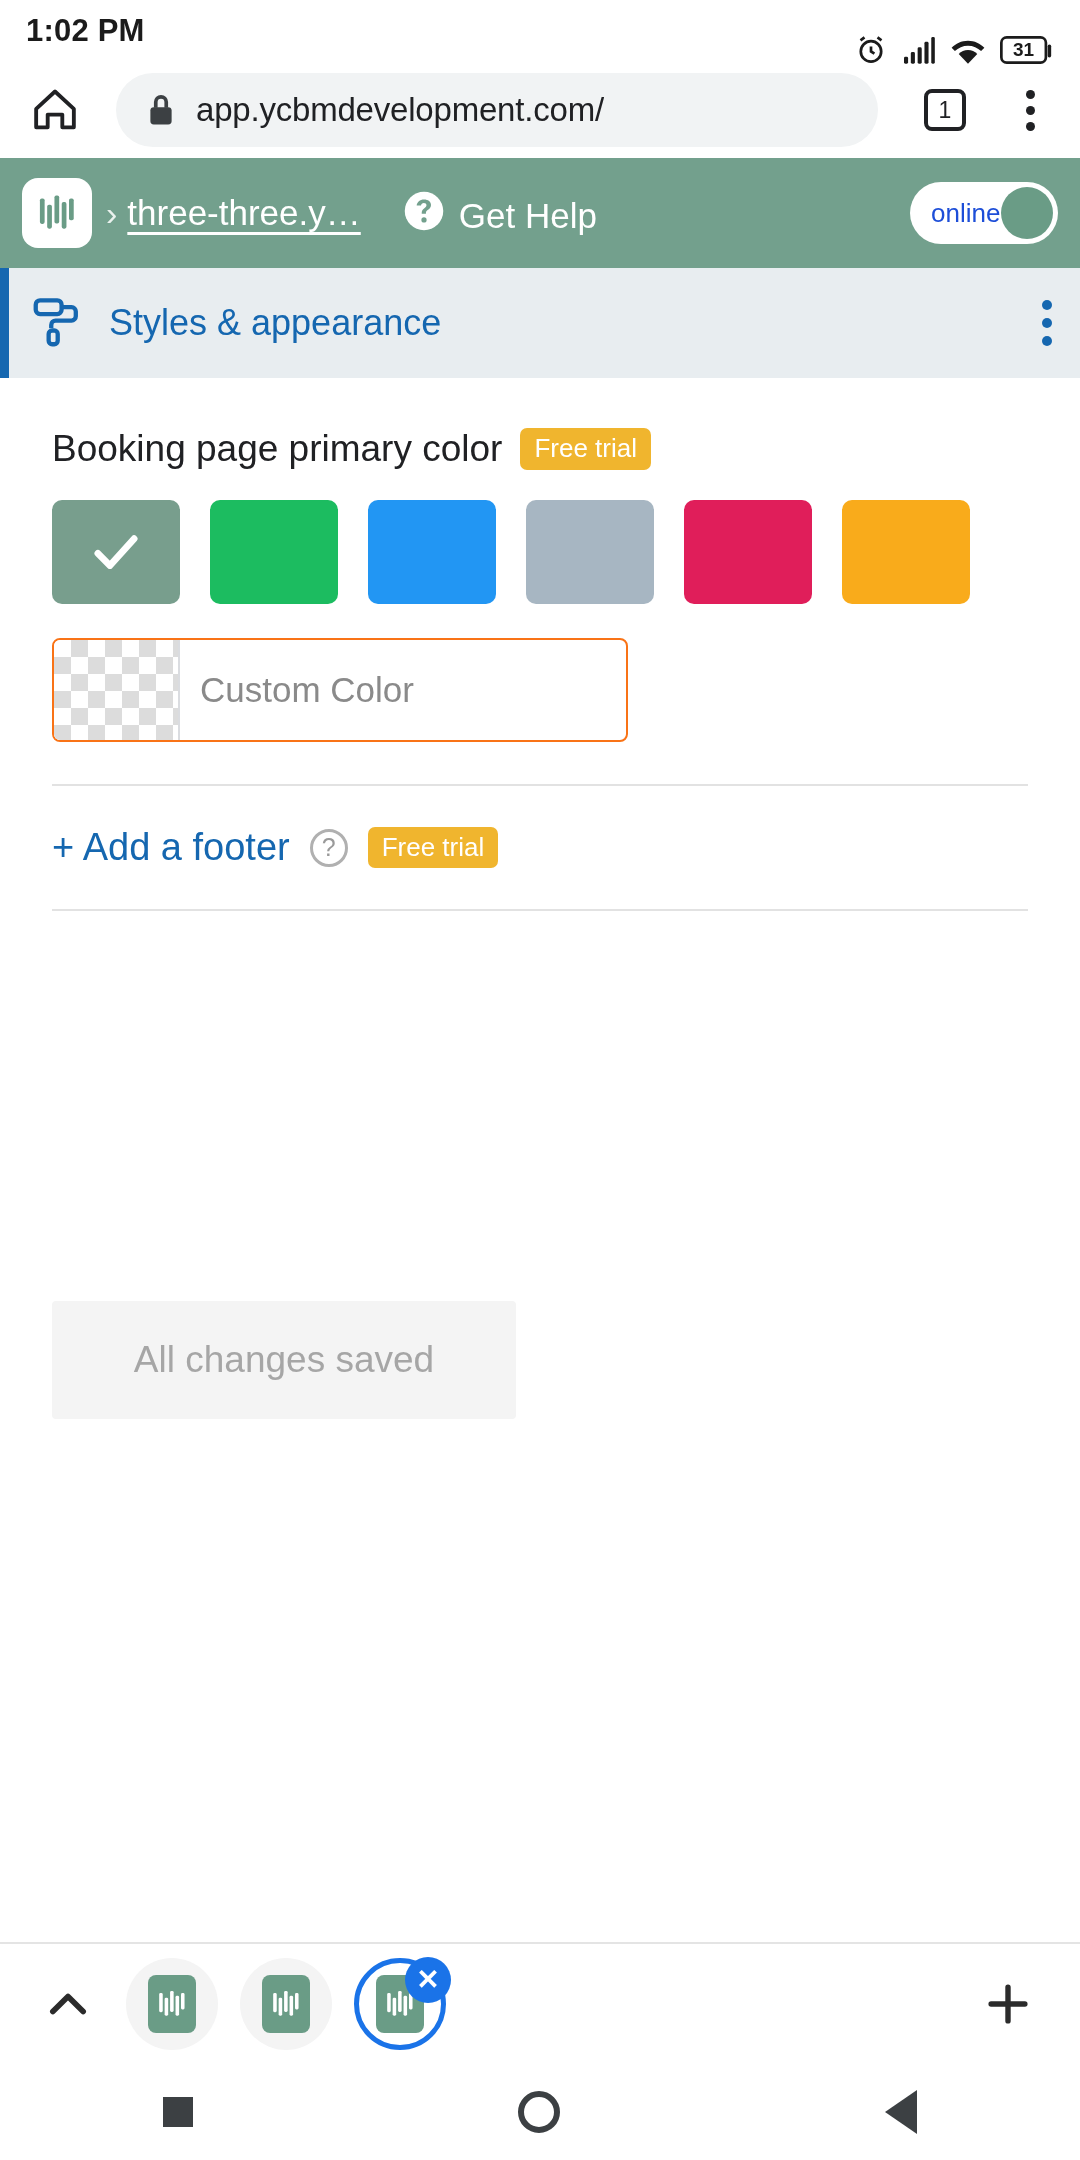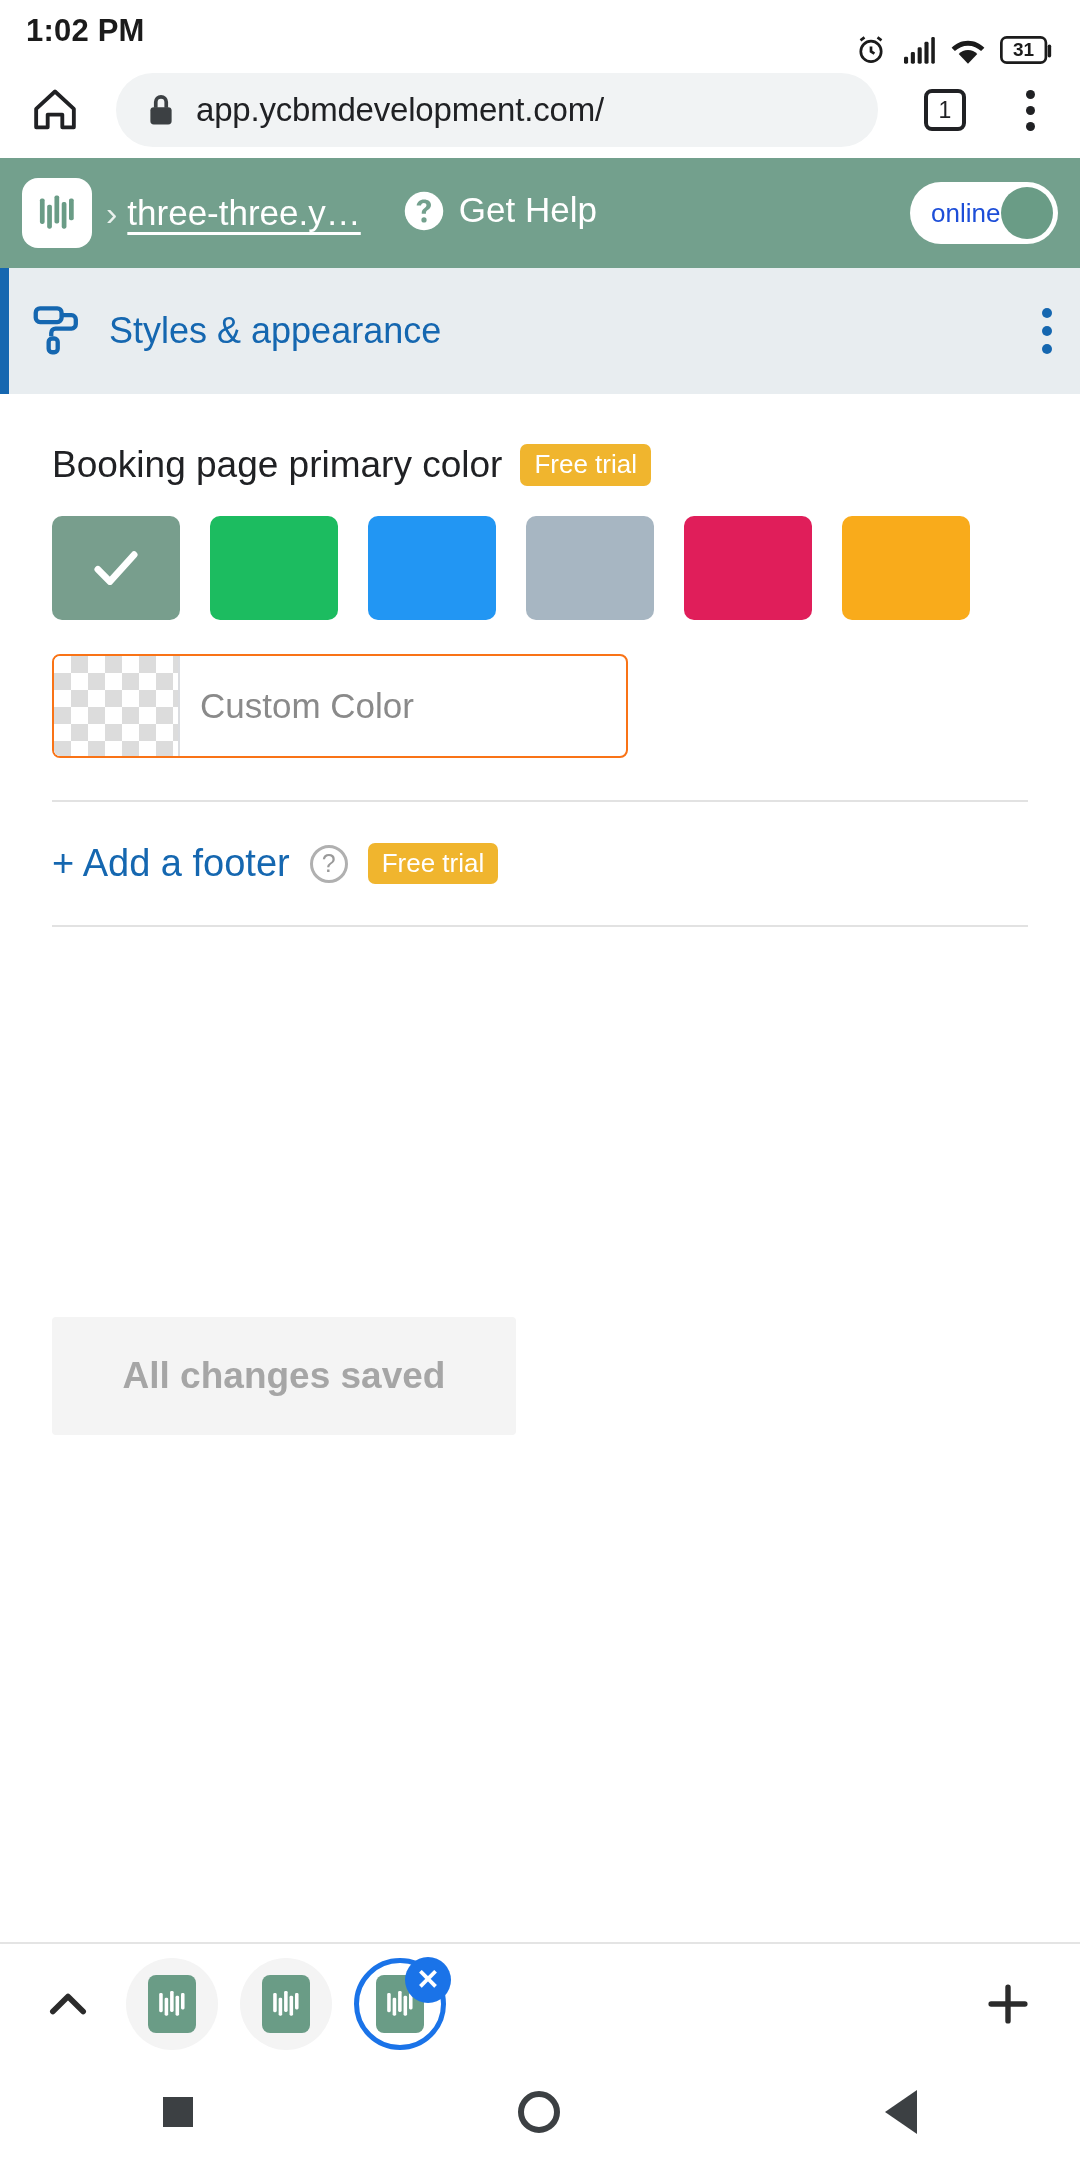--- a/index.html
+++ b/index.html
@@ -74,41 +74,41 @@
   .app-logo {
     width: 70px; height: 70px; border-radius: 16px; background: #ffffff;
     display: flex; align-items: center; justify-content: center; flex: 0 0 auto;
   }
   .chev-right { color: #eaf2ee; font-size: 34px; margin: 0 10px 0 14px; flex:0 0 auto; }
   .crumb {
     color: #ffffff; font-size: 35px; text-decoration: underline;
     text-underline-offset: 7px; white-space: nowrap; flex: 0 0 auto;
   }
   .gethelp {
-    display: flex; align-items: flex-start; gap: 14px;
+    display: flex; align-items: flex-end; gap: 14px;
     margin-left: 42px; flex: 0 0 auto;
   }
   .gethelp .label { color: #ffffff; font-size: 35px; }
   .online-toggle {
     margin-left: auto; flex: 0 0 auto;
     width: 148px; height: 62px; border-radius: 31px; background: #ffffff;
     display: flex; align-items: center; padding: 5px;
     position: relative;
   }
   .online-toggle .txt {
     font-size: 26px; color: #1d4ed8; margin-left: 16px;
   }
   .online-toggle .knob {
     position: absolute; right: 5px; top: 5px;
     width: 52px; height: 52px; border-radius: 50%; background: #6a9c86;
   }
 
   
   .section-bar {
-    height: 126px; width: 100%;
+    height: 110px; width: 100%;
     background: #e8edf0;
     border-left: 9px solid #1567b0;
     display: flex; align-items: center;
     padding: 0 28px 0 22px;
   }
   .section-bar .title {
     color: #1567b0; font-size: 36px; margin-left: 22px;
   }
   .kebab-blue { margin-left: auto; display:flex; flex-direction:column; align-items:center; gap: 8px; }
   .kebab-blue i { width: 10px; height: 10px; border-radius: 50%; background: #1567b0; display:block; }
@@ -183,21 +183,21 @@
   .btn-preview {
     width: 202px; height: 126px; background: #e7e7e7;
     border: none; border-radius: 4px;
     font-family: "Liberation Sans", sans-serif;
     font-size: 37px; color: #3c3c3c; cursor: pointer;
   }
   .btn-saved {
     width: 464px; height: 118px; background: #f4f4f4;
     border: none; border-radius: 4px;
     font-family: "Liberation Sans", sans-serif;
-    font-size: 37px; color: #a6a6a6; cursor: default; font-weight: bold;
+    font-size: 37px; color: #a6a6a6; cursor: default;
   }
 
   
   .tabstrip {
     position: absolute; left: 0; right: 0; bottom: 96px;
     height: 122px; background: #ffffff;
     border-top: 2px solid #e4e4e4;
     display: flex; align-items: center; padding: 0 32px;
   }
   .chev-up { width: 72px; display:flex; align-items:center; justify-content:center; flex:0 0 auto; }

